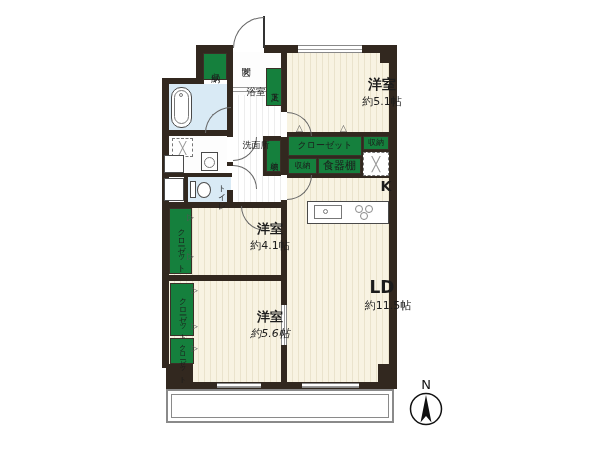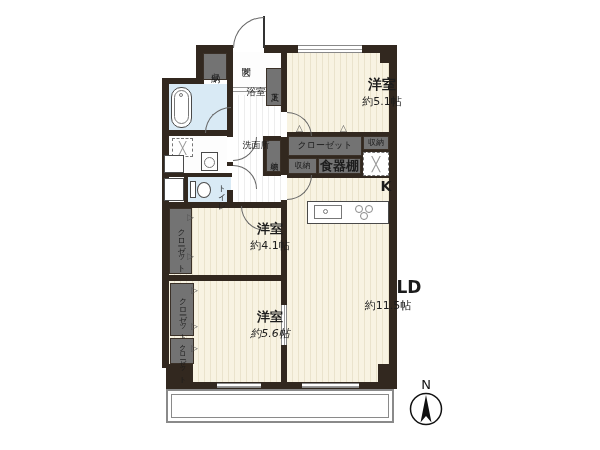--- a/index.html
+++ b/index.html
@@ -2,21 +2,21 @@
 <html><head>
 <meta charset="utf-8">
 <style>
   html,body{margin:0;padding:0;background:#fff;}
   #stage{position:relative;width:600px;height:450px;background:#fff;overflow:hidden;
          font-family:"DejaVu Sans",sans-serif;color:#1c1c1c;}
   .abs{position:absolute;box-sizing:border-box;}
   .wall{background:#32281f;}
   .floor{background:repeating-linear-gradient(90deg,#f8f3e2 0px,#f8f3e2 5px,#eae3cc 5px,#eae3cc 6px);}
   .hallfloor{background:repeating-linear-gradient(90deg,#ffffff 0px,#ffffff 5px,#ededed 5px,#ededed 6px);}
-  .tan{background:#737373;border:1px solid #3a3027;display:flex;align-items:center;justify-content:center;}
+  .tan{background:#15803d;border:1px solid #3a3027;display:flex;align-items:center;justify-content:center;}
   .blue{background:#d9eaf5;}
   .white{background:#fdfdfd;}
   .fixture{background:#fff;border:1px solid #4a4a4a;}
   .thin{border:1px solid #777;background:#fff;}
   .dashedbox{background:#fff;border:1px dashed #777;display:flex;align-items:center;justify-content:center;color:#9a9a9a;}
   .arc{background:transparent;}
   .arc-tl{border-top:1px solid #666;border-left:1px solid #666;border-top-left-radius:100%;}
   .arc-tr{border-top:1px solid #666;border-right:1px solid #666;border-top-right-radius:100%;}
   .arc-br{border-bottom:1px solid #666;border-right:1px solid #666;border-bottom-right-radius:100%;}
   .arc-bl{border-bottom:1px solid #666;border-left:1px solid #666;border-bottom-left-radius:100%;}
@@ -108,21 +108,21 @@
   <div class="abs tan" style="left:288px;top:136px;width:74px;height:20px;">
     <span class="lbl" style="font-size:9px;">クローゼット</span>
   </div>
   <div class="abs tan" style="left:363px;top:136px;width:26px;height:14px;">
     <span class="lbl" style="font-size:8px;">収納</span>
   </div>
   <div class="abs tan" style="left:288px;top:158px;width:29px;height:16px;">
     <span class="lbl" style="font-size:8px;">収納</span>
   </div>
   <div class="abs tan" style="left:318px;top:158px;width:43px;height:16px;">
-    <span class="lbl" style="font-size:13px;font-weight:bold;">食器棚</span>
+    <span class="lbl" style="font-size:11px;">食器棚</span>
   </div>
   <div class="abs dashedbox" style="left:363px;top:152px;width:26px;height:24px;">
     <span style="font-size:14px;">╳</span>
   </div>
   <div class="abs tan" style="left:169px;top:208px;width:23px;height:66px;">
     <span class="vtext lbl" style="font-size:8px;height:36px;letter-spacing:0;">クローゼット</span>
   </div>
   <div class="abs tan" style="left:170px;top:283px;width:24px;height:53px;">
     <span class="vtext lbl" style="font-size:8px;height:36px;letter-spacing:0;">クローゼット</span>
   </div>
@@ -156,21 +156,21 @@
   <div class="abs marker" style="left:191px;top:344px;font-size:9px;">▷</div>
   <div class="abs marker" style="left:296px;top:124px;font-size:9px;">△</div>
   <div class="abs marker" style="left:340px;top:124px;font-size:9px;">△</div>
 
   <div class="abs lbl bold center" style="left:338px;top:77px;font-size:14px;">洋室</div>
   <div class="abs lbl center" style="left:338px;top:96px;font-size:11px;">約5.1帖</div>
   <div class="abs lbl bold center" style="left:226px;top:222px;font-size:13px;">洋室</div>
   <div class="abs lbl center" style="left:226px;top:240px;font-size:11px;">約4.1帖</div>
   <div class="abs lbl bold center" style="left:226px;top:310px;font-size:13px;">洋室</div>
   <div class="abs lbl center" style="left:226px;top:328px;font-size:11px;font-style:italic;">約5.6帖</div>
-  <div class="abs lbl bold center" style="left:365px;top:278px;font-size:17px;">LD</div>
+  <div class="abs lbl bold center" style="left:338px;top:278px;font-size:17px;">LD</div>
   <div class="abs lbl center" style="left:344px;top:300px;font-size:11px;">約11.5帖</div>
   <div class="abs lbl bold center" style="left:342px;top:179px;font-size:14px;">K</div>
   <div class="abs lbl center" style="left:212px;top:87px;font-size:9.5px;">浴室</div>
   <div class="abs lbl center" style="left:212px;top:141px;font-size:9px;">洗面所</div>
   <div class="abs lbl center" style="left:282px;top:402px;font-size:10px;">バルコニー</div>
   <div class="abs lbl vtext" style="left:240px;top:60px;font-size:9px;letter-spacing:0;">玄関</div>
   <div class="abs lbl vtext" style="left:216px;top:179px;font-size:8px;letter-spacing:0;">トイレ</div>
 
   <div class="abs" style="left:166px;top:389px;width:228px;height:34px;border:2px solid #8a8a8a;background:#fff;"></div>
   <div class="abs" style="left:171px;top:394px;width:218px;height:24px;border:1px solid #8a8a8a;"></div>

